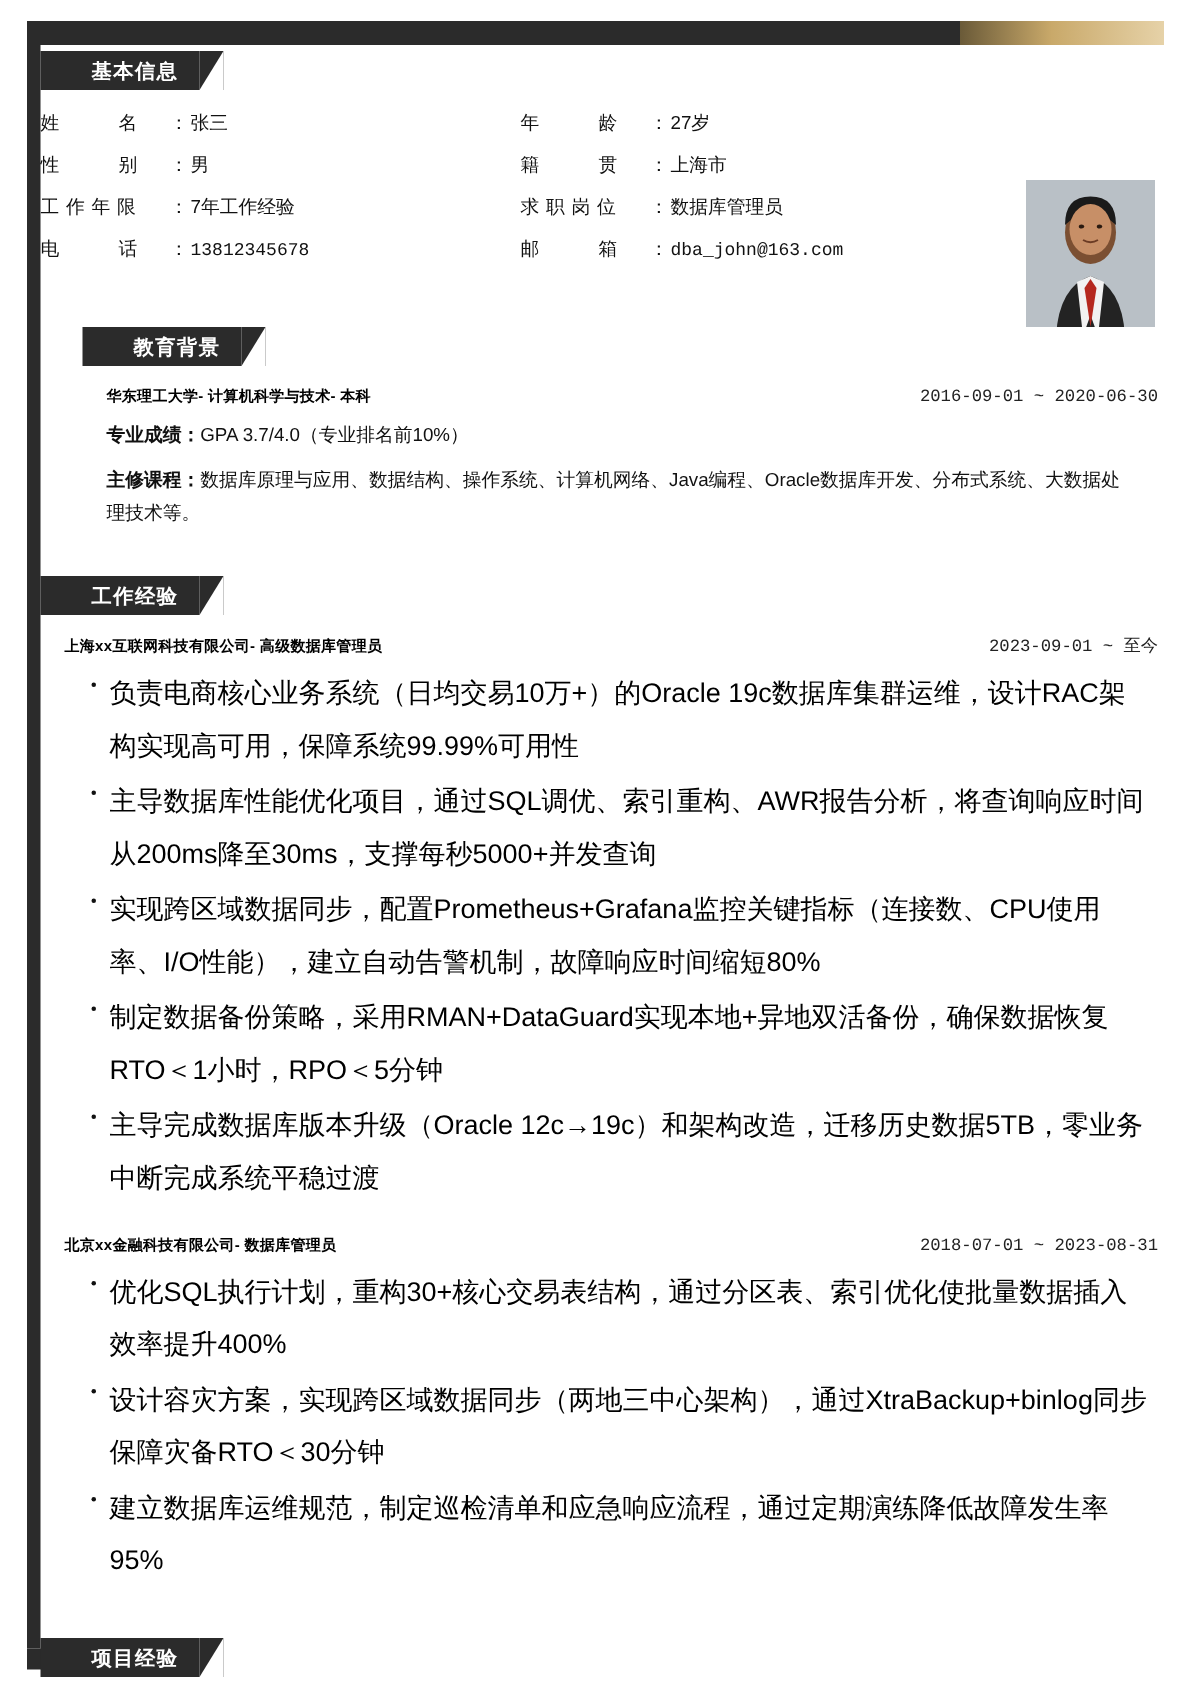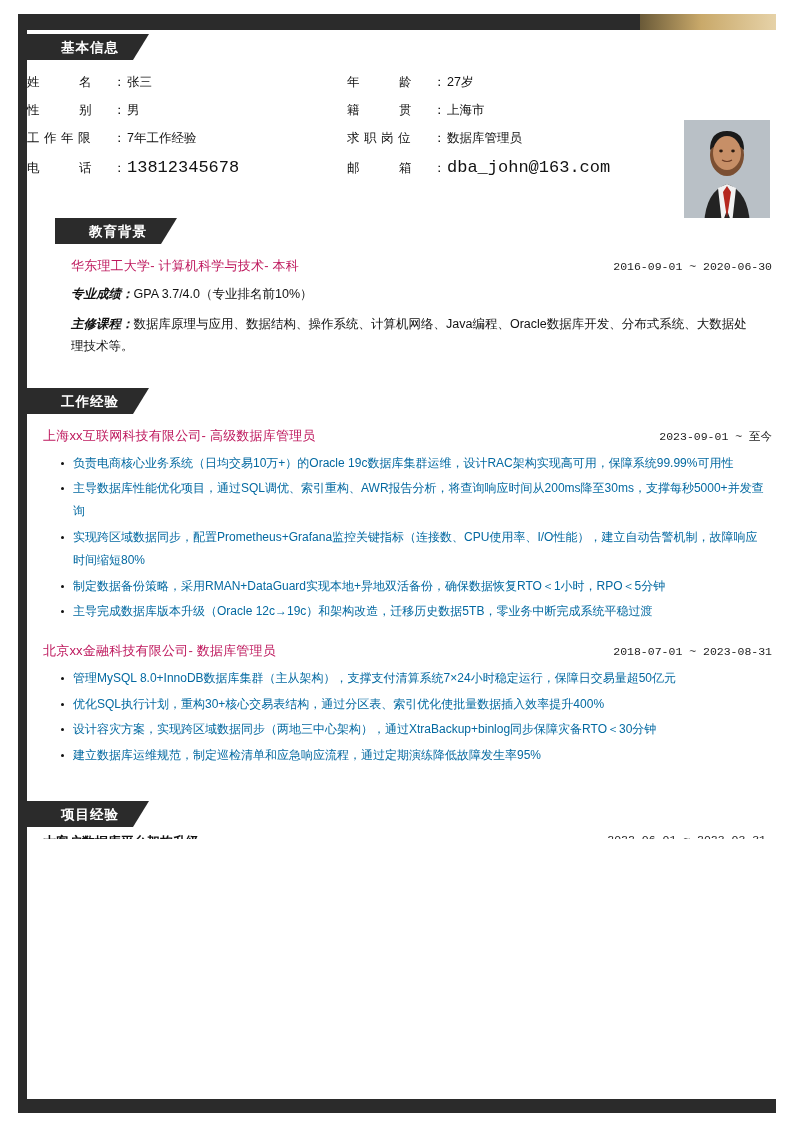--- a/index.html
+++ b/index.html
@@ -132,21 +132,21 @@
     text-align: left;
     color: #111;
   }
   .info-value {
     color: #111;
     font-size: 12.5px;
     font-family: "Liberation Sans", sans-serif;
   }
   .info-value.mono {
     font-family: "Liberation Mono", monospace;
-    font-size: 17px;
+    font-size: 12px;
     text-align: right;
   }
   .photo {
     position: absolute;
     right: 6px;
     top: 60px;
     width: 86px;
     height: 104px;
     background: #dcdcdc;
     overflow: hidden;
@@ -156,50 +156,49 @@
   .block {
     padding: 8px 0 6px 0;
   }
   .row-head {
     display: flex;
     justify-content: space-between;
     align-items: baseline;
     padding: 5px 4px 5px 16px;
   }
   .row-title {
-    font-size: 13px;
-    font-weight: normal;
-    color: #be185d;
+    font-size: 10px;
+    font-weight: bold;
+    color: #000000;
     letter-spacing: 0.2px;
   }
   .row-date {
     font-size: 11.5px;
     color: #222;
     font-family: "Liberation Mono", monospace;
   }
   .edu-line {
     padding: 4px 4px 4px 16px;
     font-size: 12.5px;
     color: #111;
     line-height: 1.75;
   }
   .edu-line b {
     font-weight: bold;
-    font-style: italic;
   }
   .bullets {
     margin: 0;
     padding: 2px 8px 2px 34px;
     list-style: none;
   }
   .bullets li {
     position: relative;
-    font-size: 12px;
+    font-size: 18px;
     line-height: 1.95;
-    color: #0369a1;
+    color: #000000;
     margin-bottom: 2px;
     padding-left: 12px;
   }
   .bullets li::before {
     content: "";
     position: absolute;
     left: 0;
     top: 10px;
     width: 3px;
     height: 3px;
@@ -358,21 +357,20 @@
           <li>主导完成数据库版本升级（Oracle 12c→19c）和架构改造，迁移历史数据5TB，零业务中断完成系统平稳过渡</li>
         </ul>
       </div>
 
       <div class="block" style="padding-top:4px;">
         <div class="row-head">
           <span class="row-title">北京xx金融科技有限公司- 数据库管理员</span>
           <span class="row-date">2018-07-01 ~ 2023-08-31</span>
         </div>
         <ul class="bullets">
-          <li>管理MySQL 8.0+InnoDB数据库集群（主从架构），支撑支付清算系统7×24小时稳定运行，保障日交易量超50亿元</li>
           <li>优化SQL执行计划，重构30+核心交易表结构，通过分区表、索引优化使批量数据插入效率提升400%</li>
           <li>设计容灾方案，实现跨区域数据同步（两地三中心架构），通过XtraBackup+binlog同步保障灾备RTO＜30分钟</li>
           <li>建立数据库运维规范，制定巡检清单和应急响应流程，通过定期演练降低故障发生率95%</li>
         </ul>
       </div>
     </div>
 
     <div class="section" style="margin-top:24px;">
       <div class="banner-wrap">
         <div class="banner-bg"></div>

